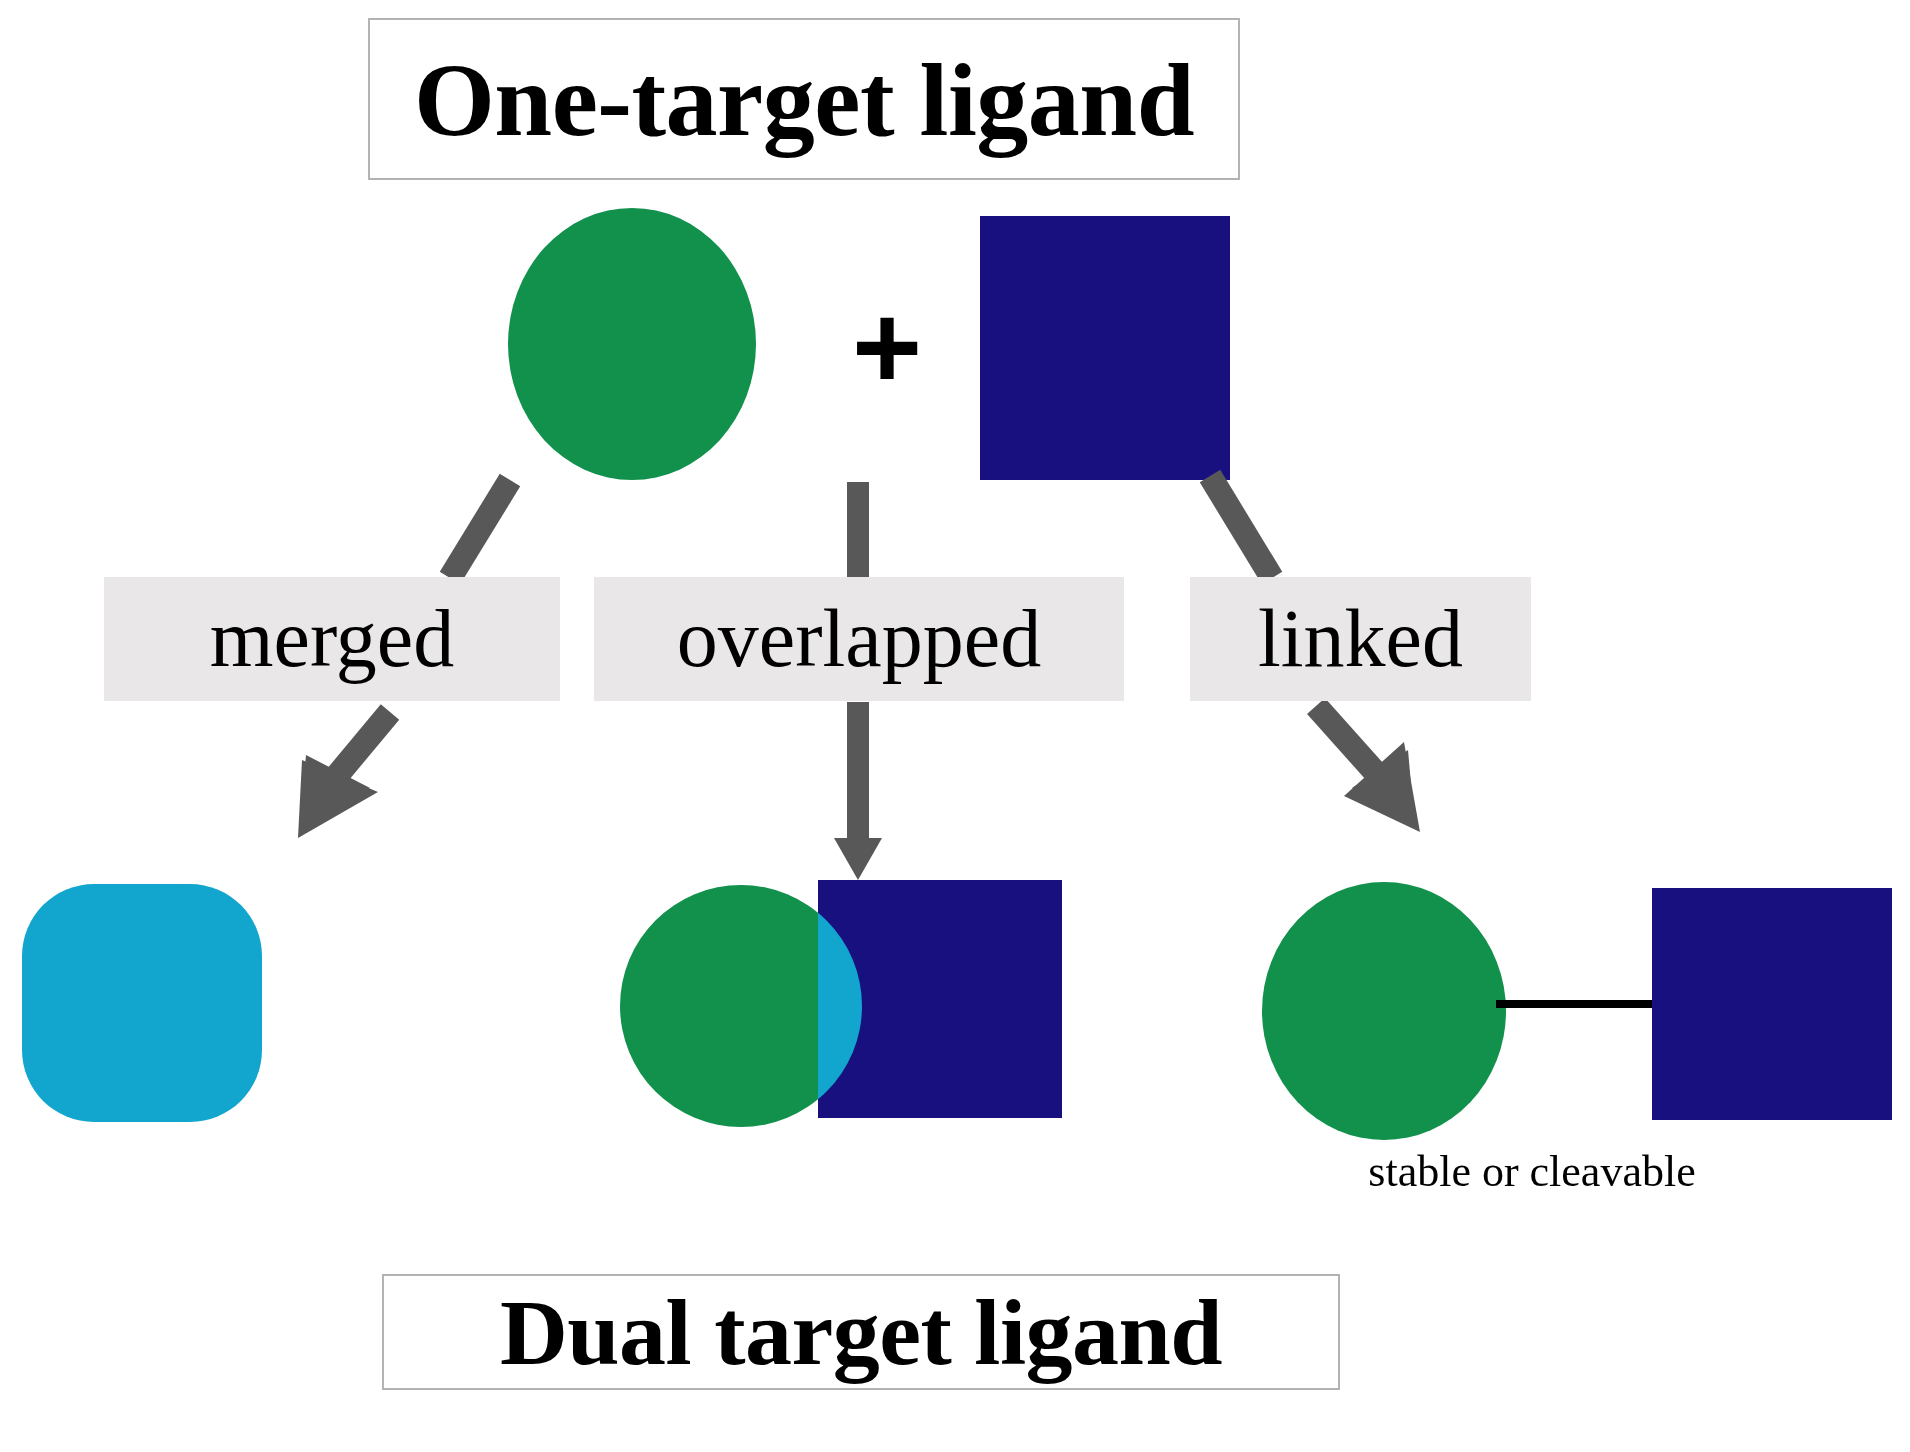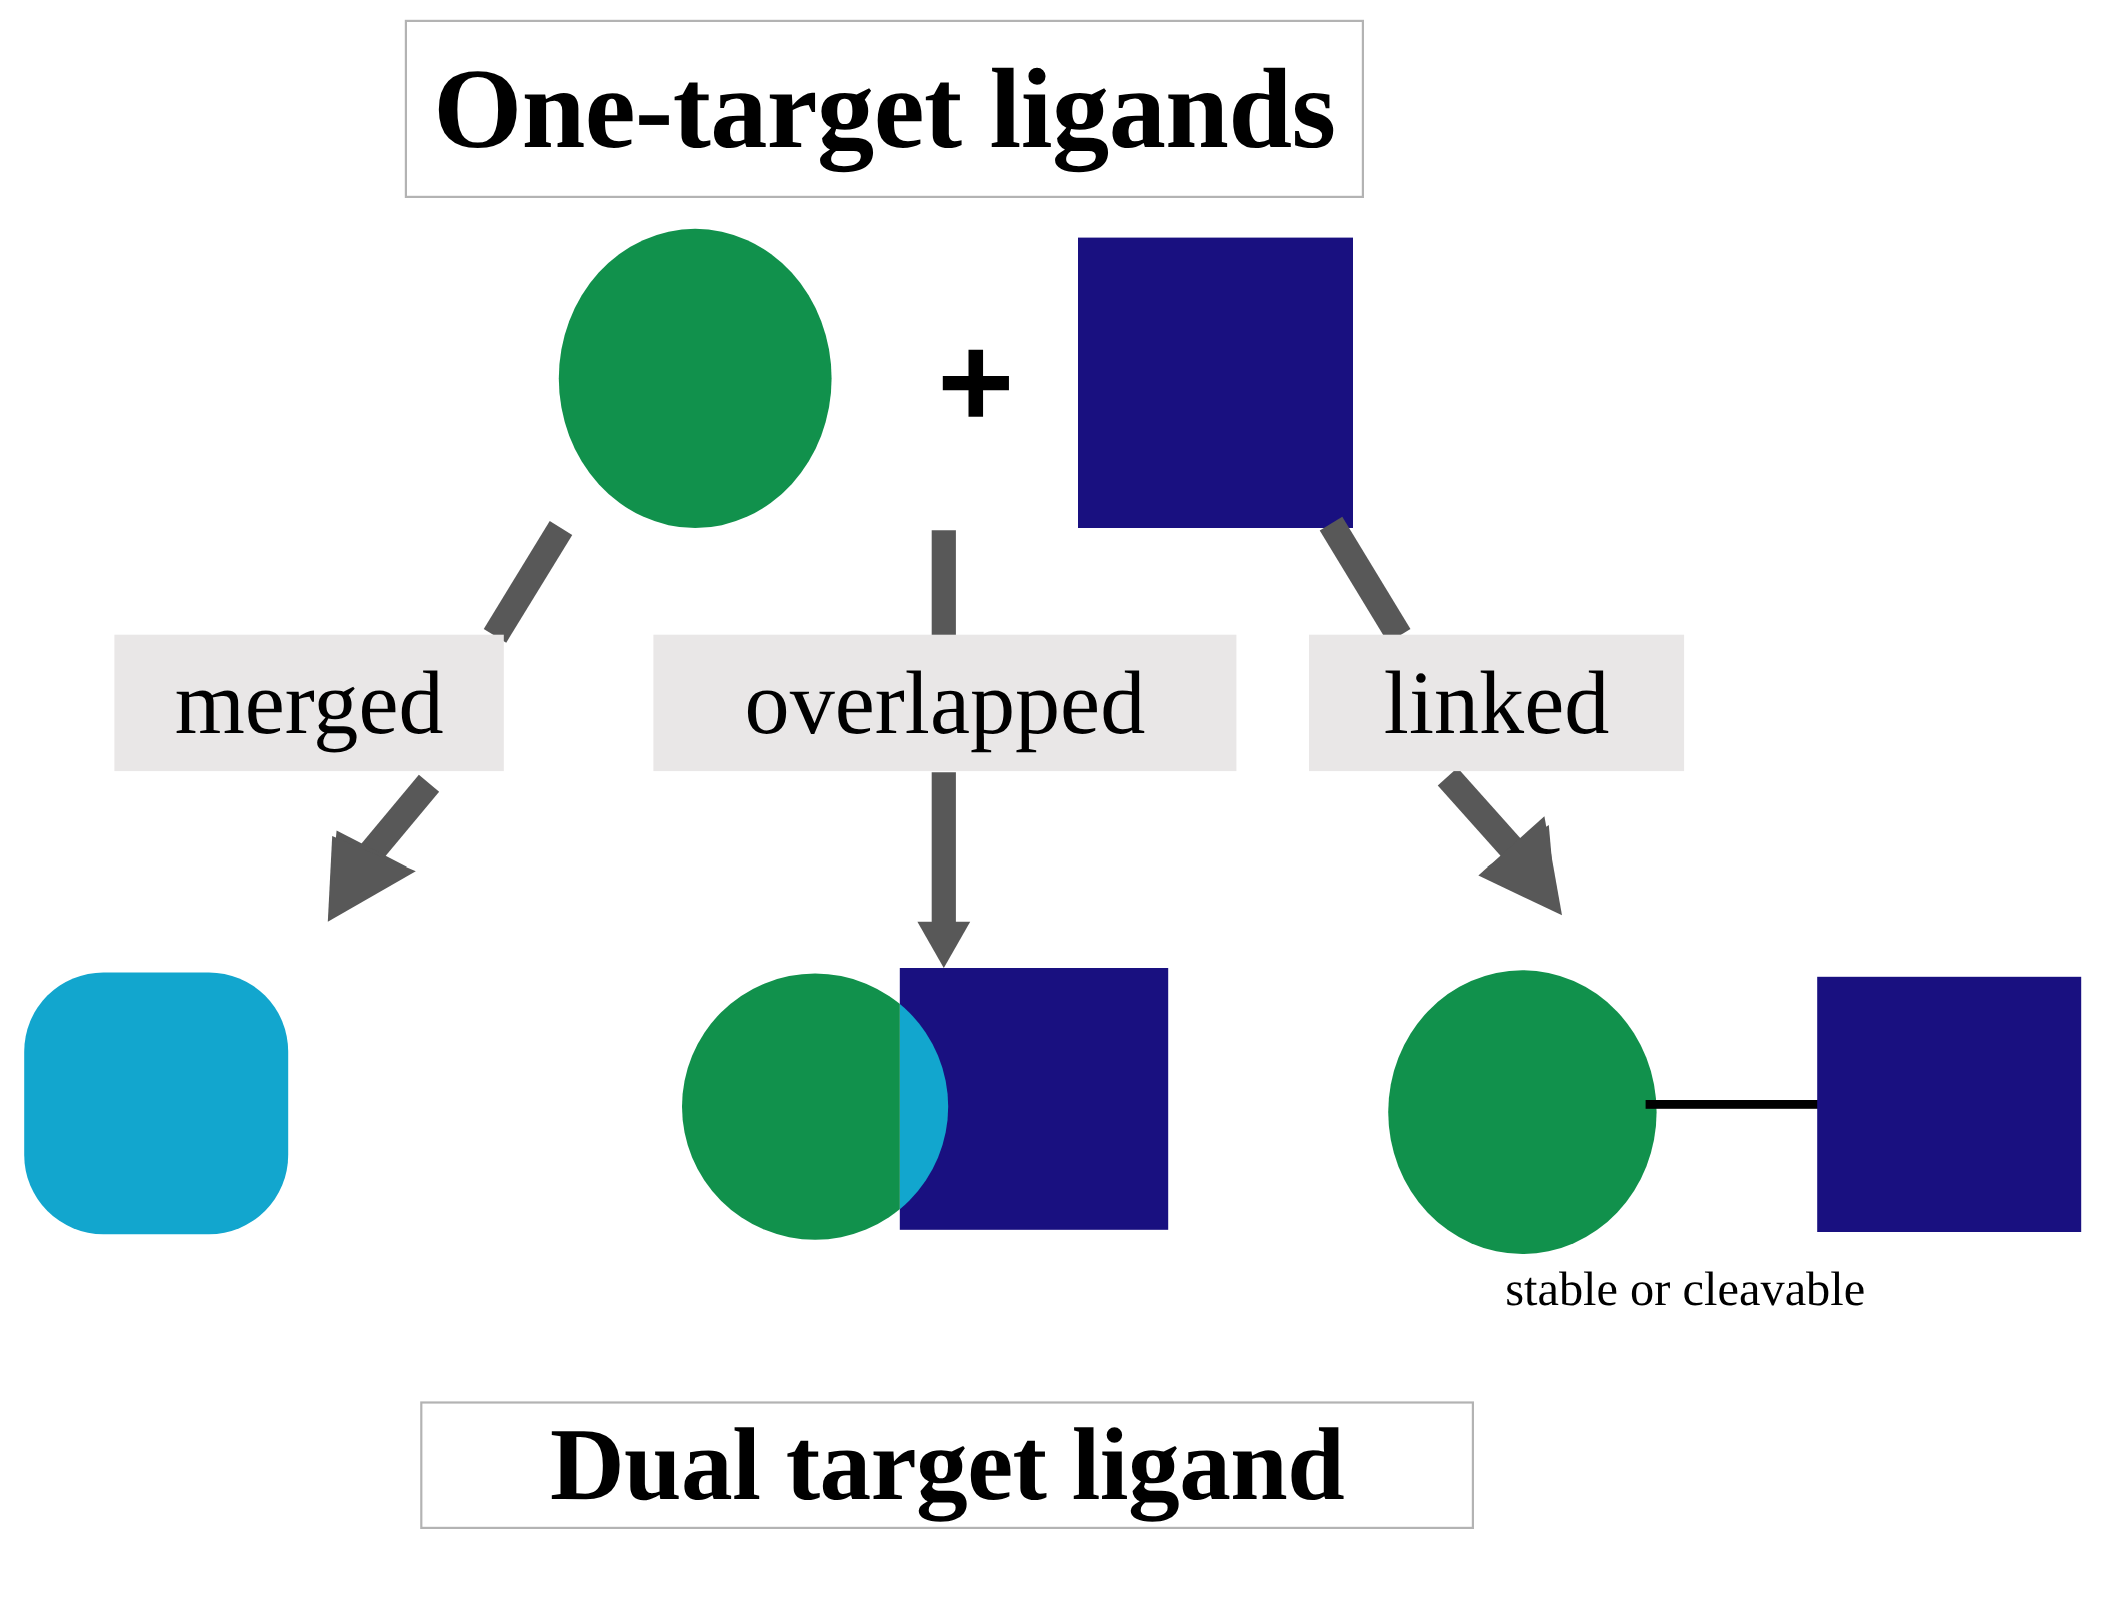--- a/index.html
+++ b/index.html
@@ -139,39 +139,39 @@
   .path-label {
     position: absolute;
     background: #e9e7e7;
     color: #000000;
     display: flex;
     align-items: center;
     justify-content: center;
     font-size: 82px;
     line-height: 1;
   }
-  #label-merged     { left: 104px;  top: 577px; width: 354px; height: 124px; }
+  #label-merged     { left: 104px;  top: 577px; width: 456px; height: 124px; }
   #label-overlapped { left: 594px;  top: 577px; width: 530px; height: 124px; }
   #label-linked     { left: 1190px; top: 577px; width: 341px; height: 124px; }
 
   
   #arrow-layer {
     position: absolute;
     left: 0; top: 0;
     width: 1910px; height: 1452px;
     pointer-events: none;
   }
 </style>
 </head>
 <body>
 
 <div id="canvas">
 
   <div id="top-title-box" class="title-box">
-    <span class="title-text">One-target ligands</span>
+    <span class="title-text">One-target ligand</span>
   </div>
 
   <div id="top-circle" class="circle-green"></div>
   <div id="plus-sign">+</div>
   <div id="top-square" class="square-blue"></div>
 
   <svg id="arrow-layer" viewBox="0 0 1910 1452" width="1910" height="1452">
 
     <g>
       <line x1="510" y1="480" x2="450" y2="578" stroke="#585858" stroke-width="24" stroke-linecap="butt"></line>

